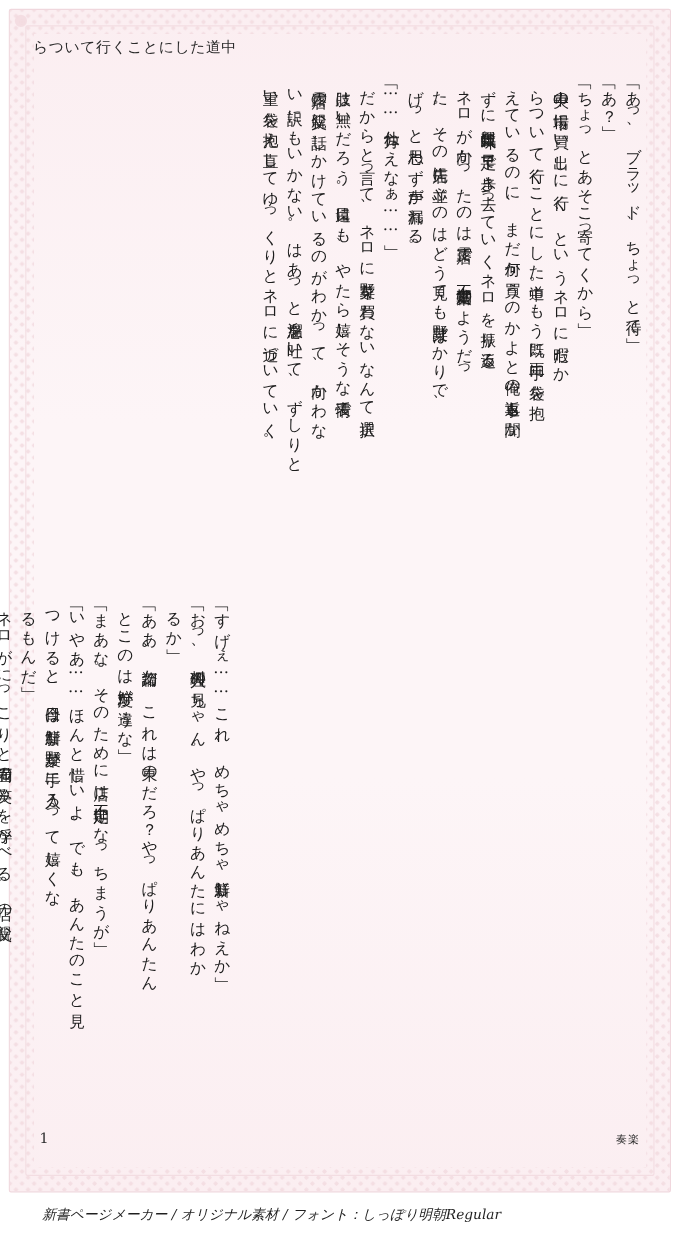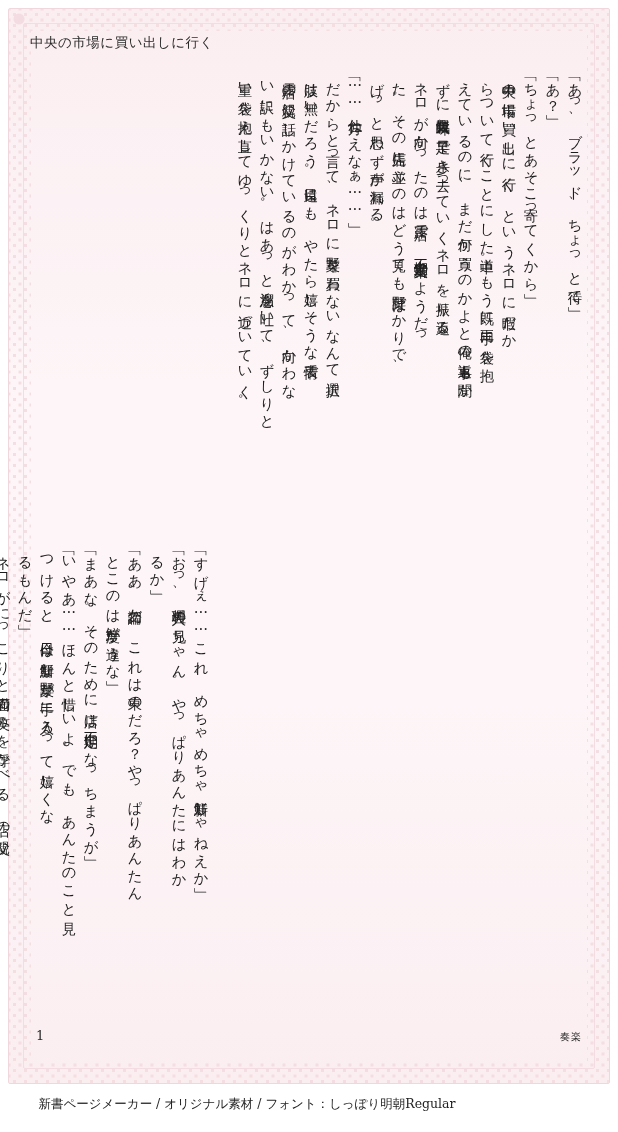--- a/index.html
+++ b/index.html
@@ -148,33 +148,34 @@
   
   #caption {
     position: absolute;
     left: 0;
     top: 1096px;
     width: 494px;
     text-align: center;
     font-size: 12.5px;
     color: #1f1f1f;
     font-family: "DejaVu Serif", "Liberation Serif", serif;
+    font-style: italic;
   }
 </style>
 </head>
 <body>
 
 <div id="page">
 
   <div id="frame"></div>
 
   <div id="sheet"></div>
 
   <div id="header">
-    <span id="header-title">中央の市場に買い出しに行く</span>
+    <span id="header-title">らついて行くことにした道中</span>
   </div>
 
   <div id="body-text">
 
     <div class="tcol">「あっ、ブラッド、ちょっと待て」</div>
     <div class="tcol">「あ？」</div>
     <div class="tcol">「ちょっとあそこ寄ってくから」</div>
     <div class="tcol">中央の市場に買い出しに行く、というネロに暇だか</div>
     <div class="tcol">らついて行くことにした道中。もう既に両手に袋を抱</div>
     <div class="tcol">えているのに、まだ何か買うのかよと俺の返事も聞か</div>

